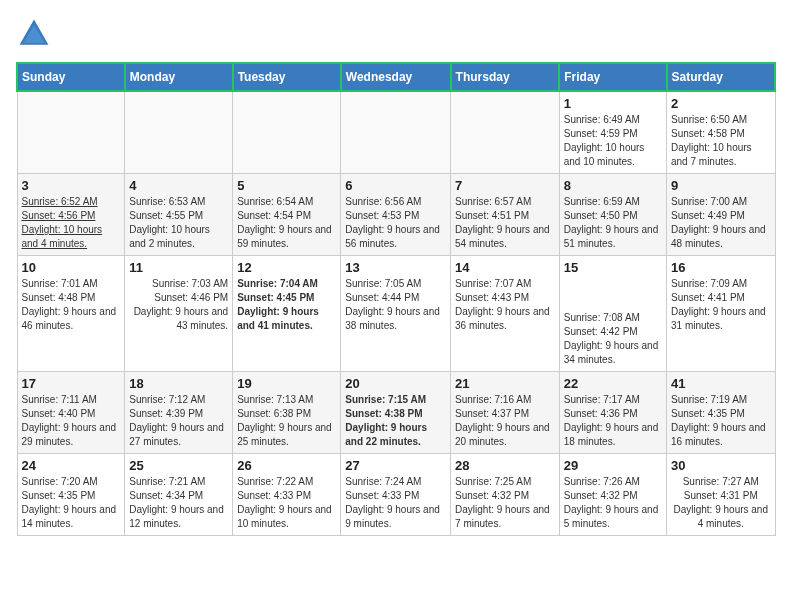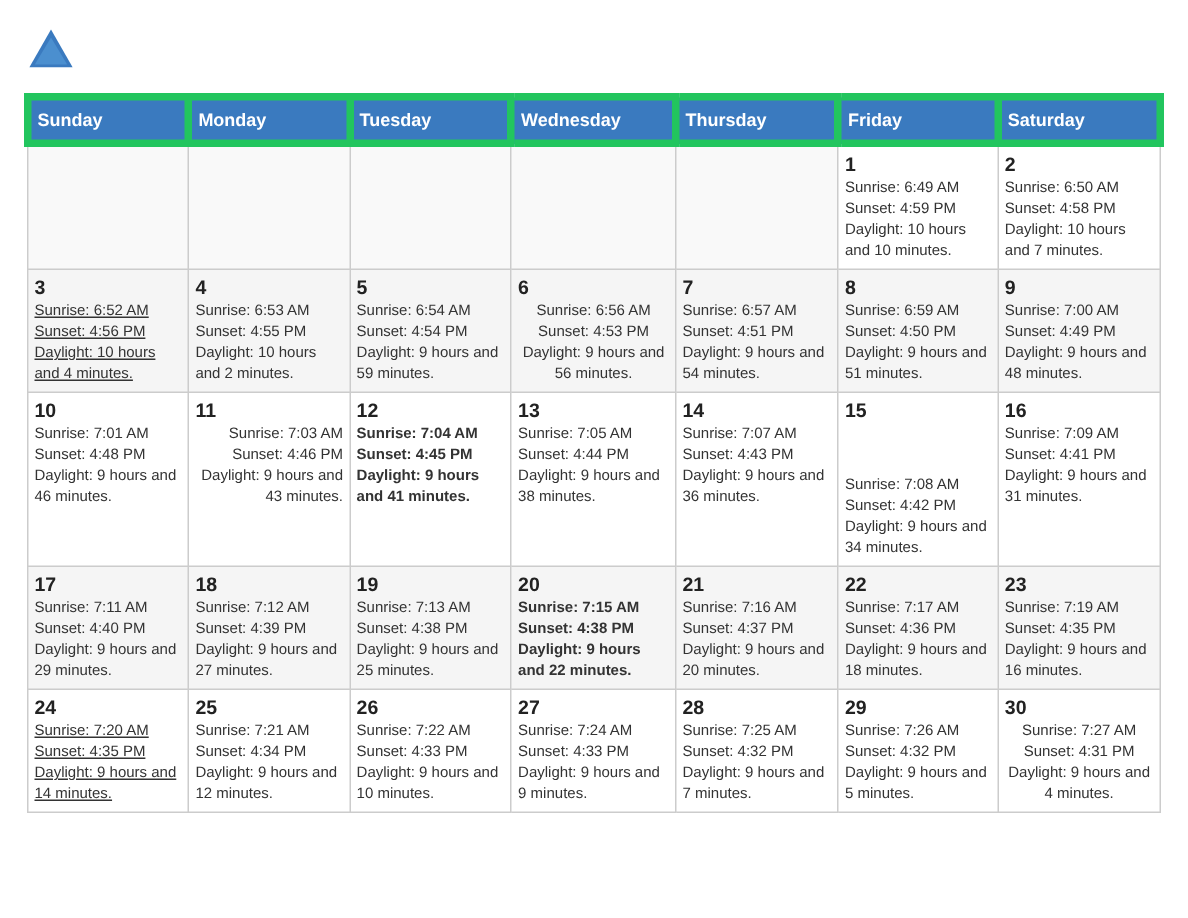--- a/index.html
+++ b/index.html
@@ -49,21 +49,21 @@
       border-collapse: collapse;
       font-size: 11px;
     }
     thead tr th {
       background: #3a7abf;
       color: #fff;
       padding: 6px 4px;
       text-align: left;
       font-size: 12px;
       font-weight: bold;
-      border: 5px solid #22c55e;
+      border: 2px solid #22c55e;
     }
     tbody tr td {
       vertical-align: top;
       border: 1px solid #ccc;
       padding: 4px;
       height: 80px;
       width: 113px;
       background: #fff;
     }
     tbody tr:nth-child(even) td {
@@ -151,21 +151,21 @@
 Daylight: 10 hours and 2 minutes.</div>
         </td>
         <td>
           <span class="day-number">5</span>
           <div class="day-info" style="white-space: pre-line;">Sunrise: 6:54 AM
 Sunset: 4:54 PM
 Daylight: 9 hours and 59 minutes.</div>
         </td>
         <td>
           <span class="day-number">6</span>
-          <div class="day-info" style="white-space: pre-line; text-align: center;">Sunrise: 6:56 AM
+          <div class="day-info" style="white-space: pre-line;">Sunrise: 6:56 AM
 Sunset: 4:53 PM
 Daylight: 9 hours and 56 minutes.</div>
         </td>
         <td>
           <span class="day-number">7</span>
           <div class="day-info" style="white-space: pre-line;">Sunrise: 6:57 AM
 Sunset: 4:51 PM
 Daylight: 9 hours and 54 minutes.</div>
         </td>
         <td>
@@ -234,21 +234,21 @@
         </td>
         <td>
           <span class="day-number">18</span>
           <div class="day-info" style="white-space: pre-line;">Sunrise: 7:12 AM
 Sunset: 4:39 PM
 Daylight: 9 hours and 27 minutes.</div>
         </td>
         <td>
           <span class="day-number">19</span>
           <div class="day-info" style="white-space: pre-line;">Sunrise: 7:13 AM
-Sunset: 4:38 PM
+Sunset: 6:38 PM
 Daylight: 9 hours and 25 minutes.</div>
         </td>
         <td>
           <span class="day-number">20</span>
           <div class="day-info" style="white-space: pre-line; font-weight: bold;">Sunrise: 7:15 AM
 Sunset: 4:38 PM
 Daylight: 9 hours and 22 minutes.</div>
         </td>
         <td>
           <span class="day-number">21</span>
@@ -256,30 +256,30 @@
 Sunset: 4:37 PM
 Daylight: 9 hours and 20 minutes.</div>
         </td>
         <td>
           <span class="day-number">22</span>
           <div class="day-info" style="white-space: pre-line;">Sunrise: 7:17 AM
 Sunset: 4:36 PM
 Daylight: 9 hours and 18 minutes.</div>
         </td>
         <td>
-          <span class="day-number">23</span>
+          <span class="day-number">41</span>
           <div class="day-info" style="white-space: pre-line;">Sunrise: 7:19 AM
 Sunset: 4:35 PM
 Daylight: 9 hours and 16 minutes.</div>
         </td>
       </tr>
       <tr>
         <td>
           <span class="day-number">24</span>
-          <div class="day-info" style="white-space: pre-line; text-decoration: underline;">Sunrise: 7:20 AM
+          <div class="day-info" style="white-space: pre-line;">Sunrise: 7:20 AM
 Sunset: 4:35 PM
 Daylight: 9 hours and 14 minutes.</div>
         </td>
         <td>
           <span class="day-number">25</span>
           <div class="day-info" style="white-space: pre-line;">Sunrise: 7:21 AM
 Sunset: 4:34 PM
 Daylight: 9 hours and 12 minutes.</div>
         </td>
         <td>

